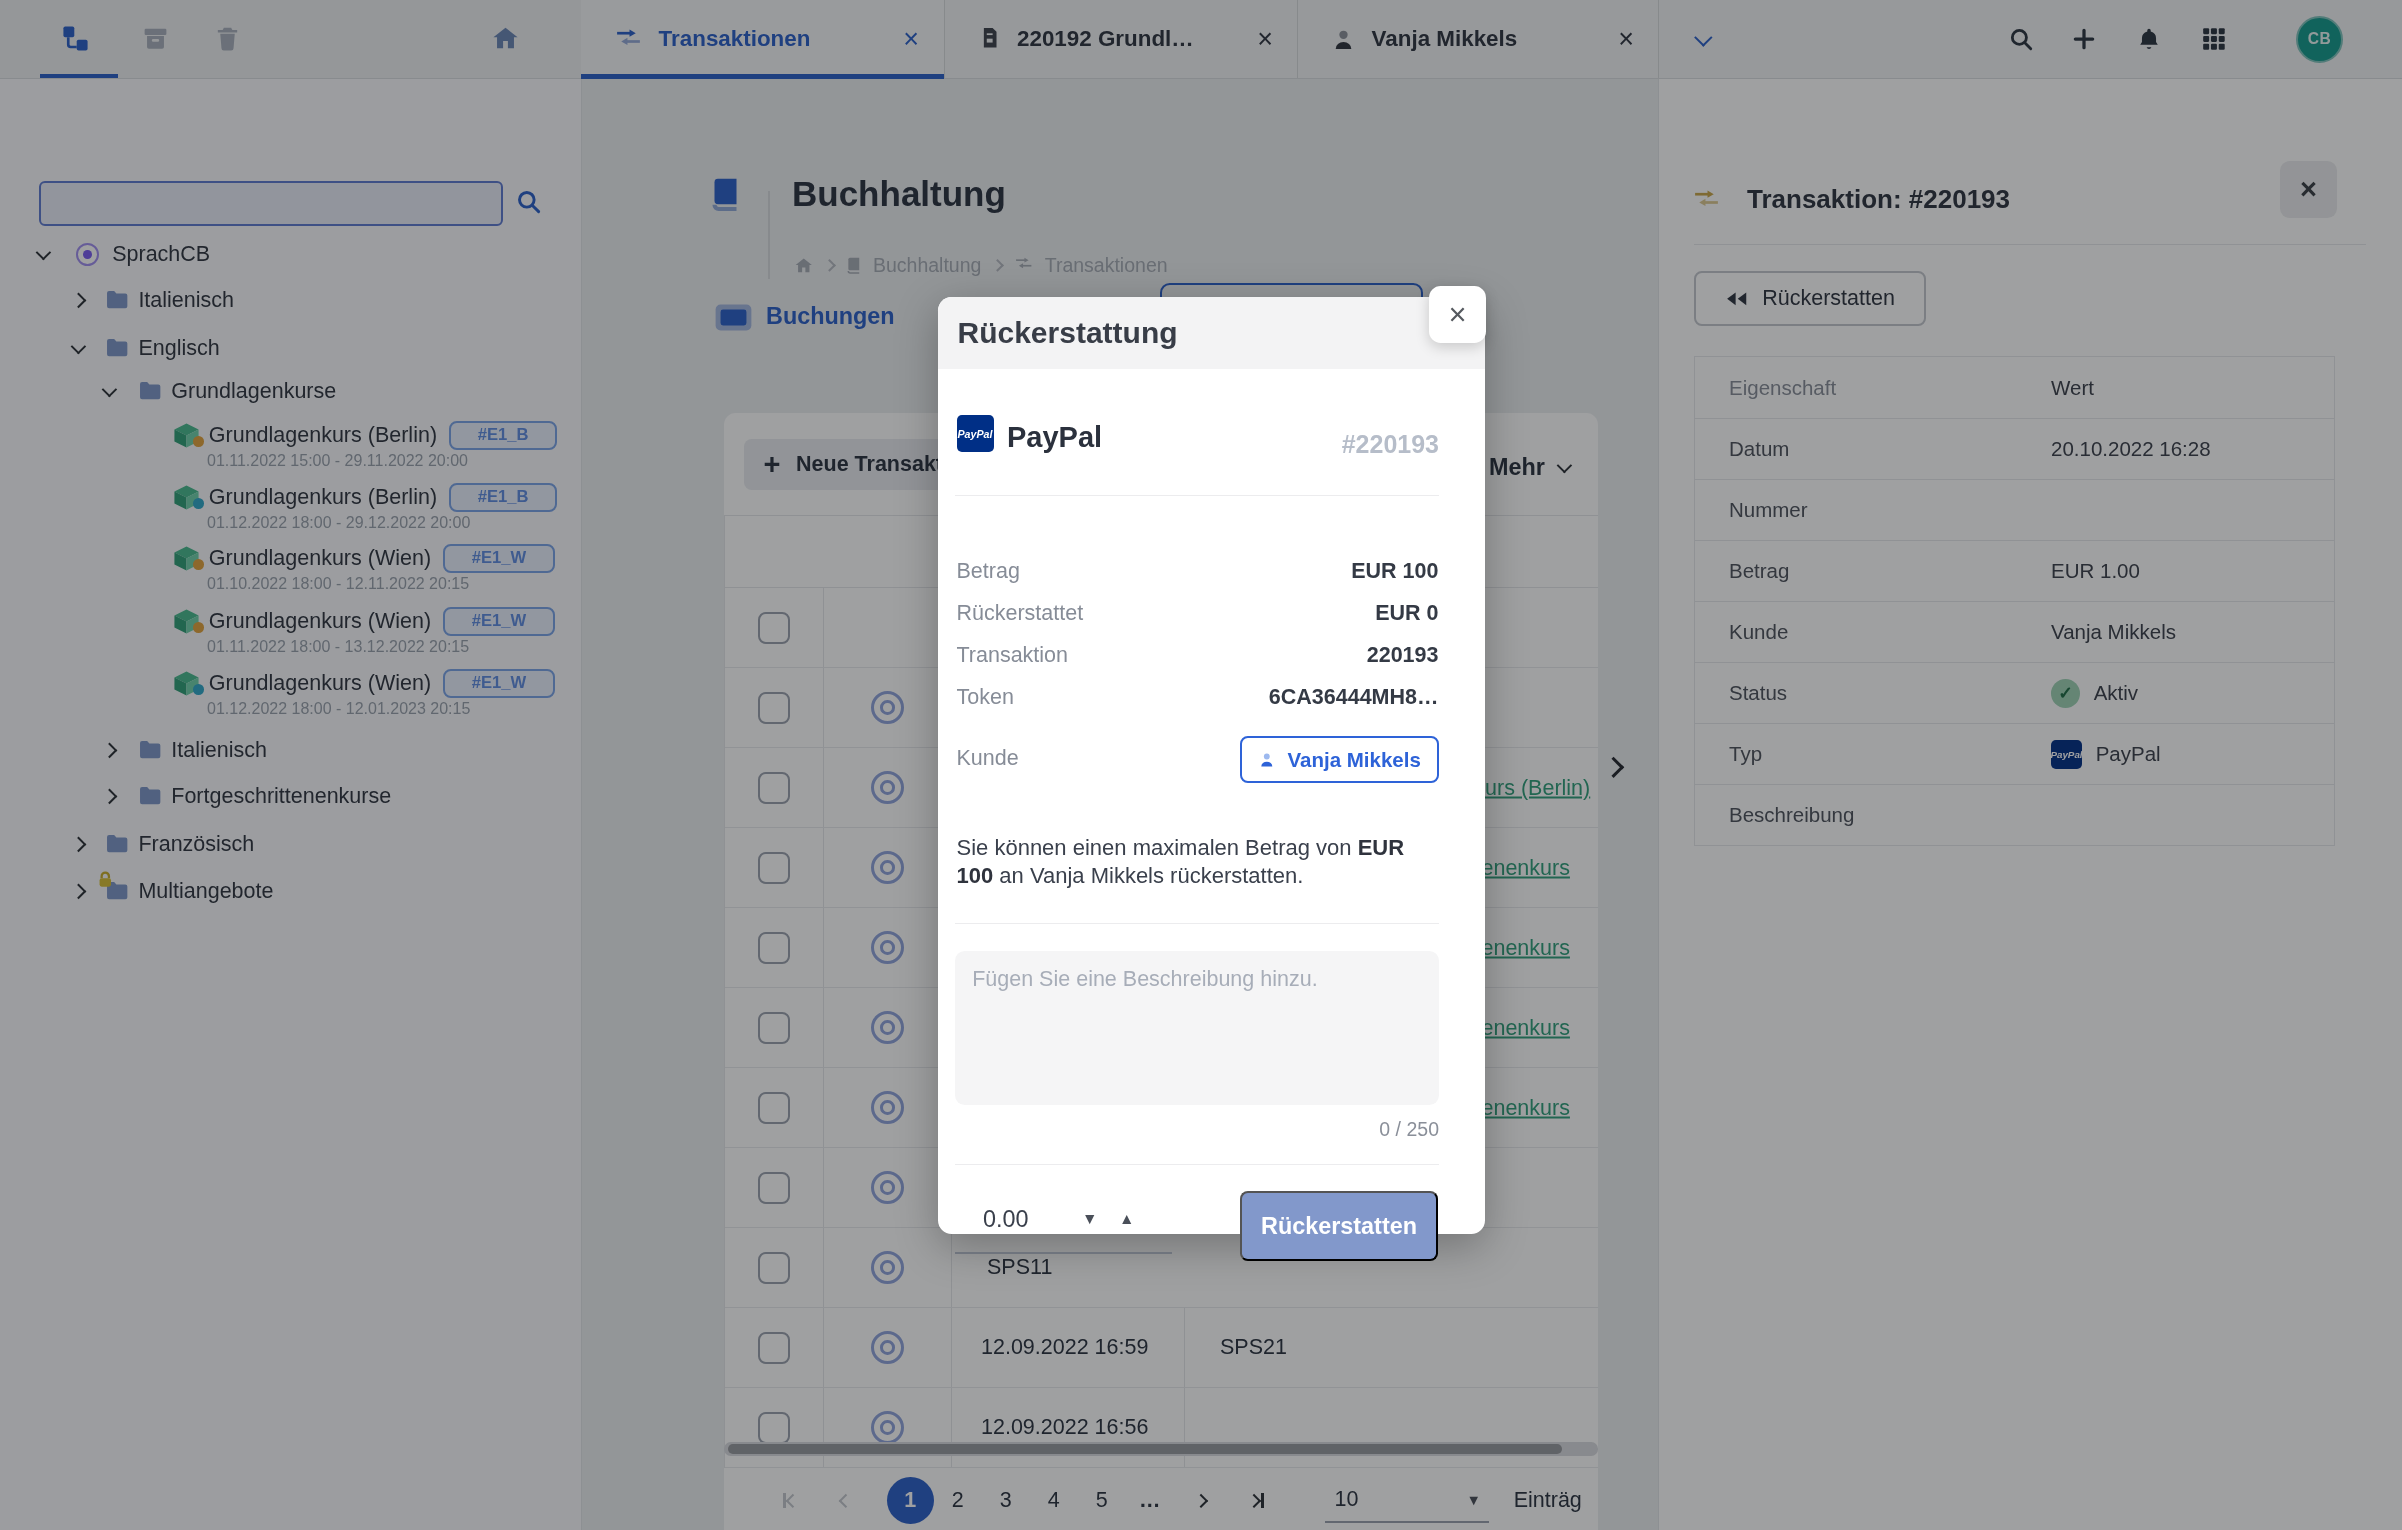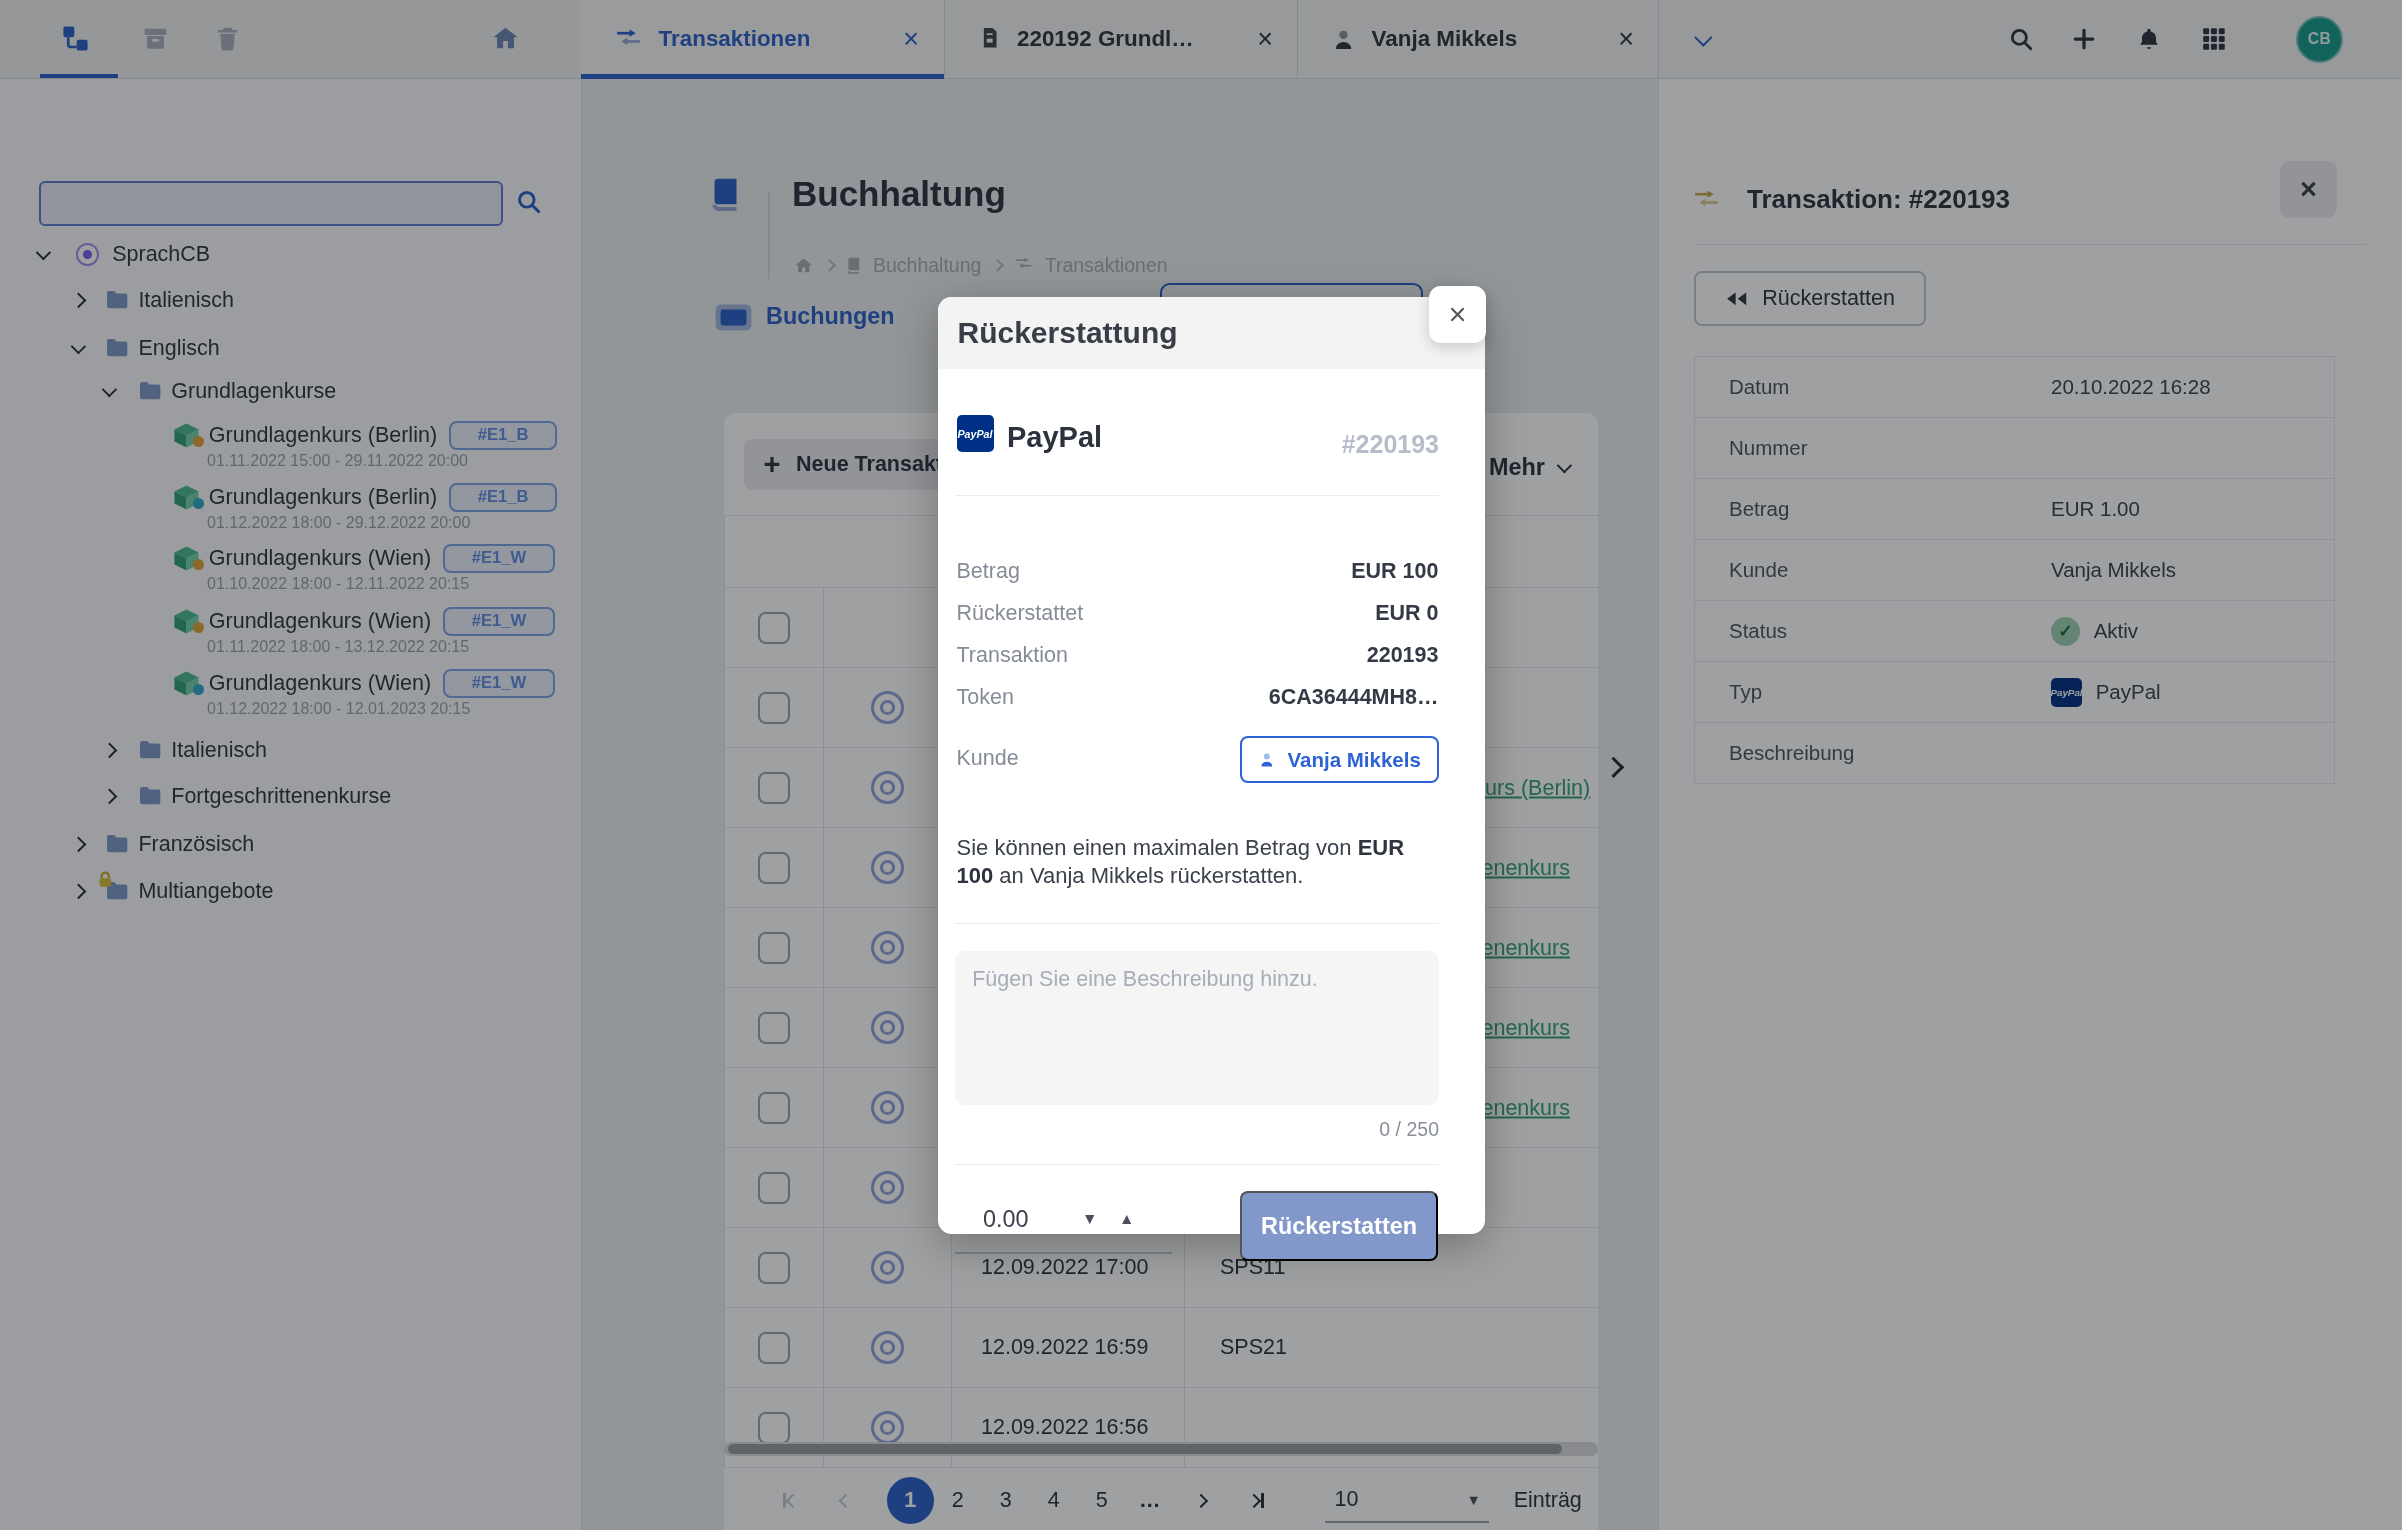--- a/index.html
+++ b/index.html
@@ -484,21 +484,20 @@
     </div>
     <div class="drow">
       <div class="c1">
           <span class="cbx"></span>
         </div>
       <div class="c2">
           <span class="bullseye">
             <i></i>
           </span>
         </div>
-      <div class="c3">12.09.2022 17:00</div>
       <div class="c4">SPS11</div>
     </div>
     <div class="drow">
       <div class="c1">
           <span class="cbx"></span>
         </div>
       <div class="c2">
           <span class="bullseye">
             <i></i>
           </span>
@@ -570,20 +569,24 @@
   <div class="abs pn-div"></div>
   <button class="abs pn-refund">
     <svg viewBox="0 0 22 14" fill="#2e3440">
         <path d="M10 1 L2 7 L10 13 z"></path>
         <path d="M20 1 L12 7 L20 13 z"></path>
       </svg>
     <span>Rückerstatten</span>
   </button>
 
   <div class="abs ptable">
+    <div class="prow hd">
+      <div class="lc">Eigenschaft</div>
+      <div class="vc">Wert</div>
+    </div>
     <div class="prow">
       <div class="lc">Datum</div>
       <div class="vc">20.10.2022 16:28</div>
     </div>
     <div class="prow">
       <div class="lc">Nummer</div>
       <div class="vc"></div>
     </div>
     <div class="prow">
       <div class="lc">Betrag</div>

